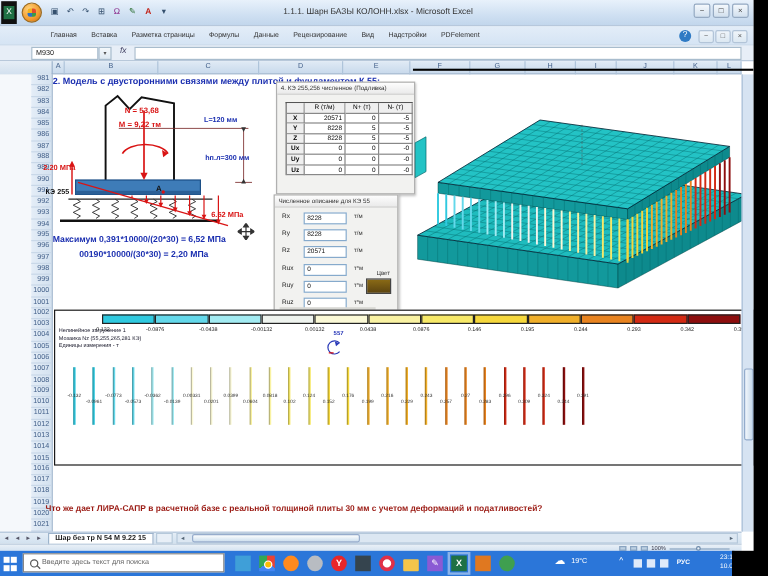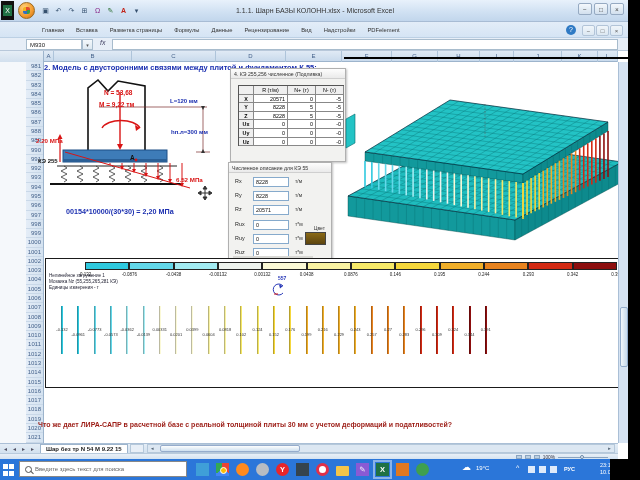--- a/index.html
+++ b/index.html
@@ -290,21 +290,22 @@
   </svg>
   <div class="dlabel red" style="left:104px;top:89px;font-size:6.5px;">N = 53,68</div>
   <div class="dlabel red" style="left:99px;top:101px;font-size:6.5px;">M = 9,22 тм</div>
   <div class="dlabel blue" style="left:170px;top:98px;font-size:6px;">L=120 мм</div>
   <div class="dlabel blue" style="left:171px;top:129px;font-size:6px;">hп.л=300 мм</div>
   <div class="dlabel red" style="left:36px;top:137px;font-size:6.2px;">2.20 МПа</div>
   <div class="dlabel blk" style="left:38px;top:158px;font-size:6px;">КЭ 255</div>
   <div class="dlabel blk" style="left:130px;top:154px;font-size:6.5px;">А</div>
   <div class="dlabel red" style="left:176px;top:176px;font-size:6.2px;">6.52 МПа</div>
 
-  <div class="abs maxline" style="left:66px;top:207px;">00154*10000/(30*30) = 2,20 МПа</div>
+  <div class="abs maxline" style="left:44px;top:195px;">Максимум 0,391*10000/(20*30) = 6,52 МПа</div>
+  <div class="abs maxline" style="left:66px;top:207px;">00190*10000/(30*30) = 2,20 МПа</div>
 
   <svg class="abs moveicon" width="14" height="14" viewBox="0 0 14 14">
     <g stroke="#333" stroke-width="1" fill="#333">
       <line x1="2" y1="7" x2="12" y2="7"></line>
         <line x1="7" y1="2" x2="7" y2="12"></line>
       <path d="M7,0 l-2,3 l4,0 z"></path>
         <path d="M7,14 l-2,-3 l4,0 z"></path>
       <path d="M0,7 l3,-2 l0,4 z"></path>
         <path d="M14,7 l-3,-2 l0,4 z"></path>
     </g>

